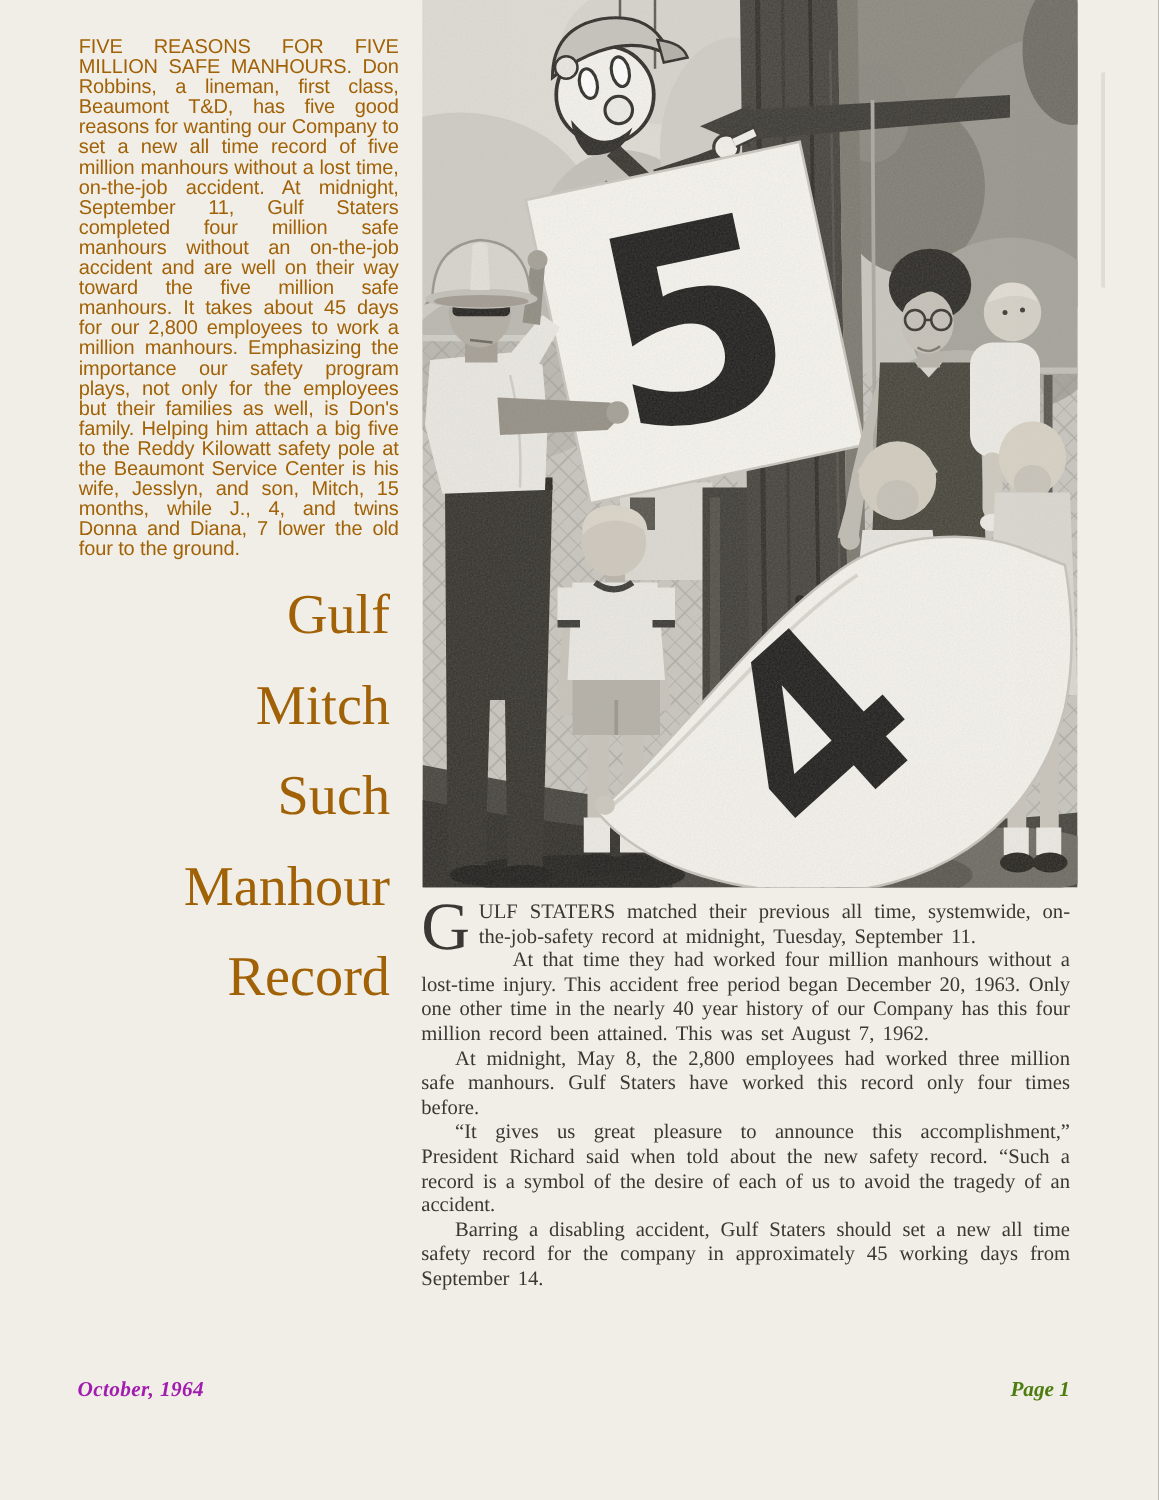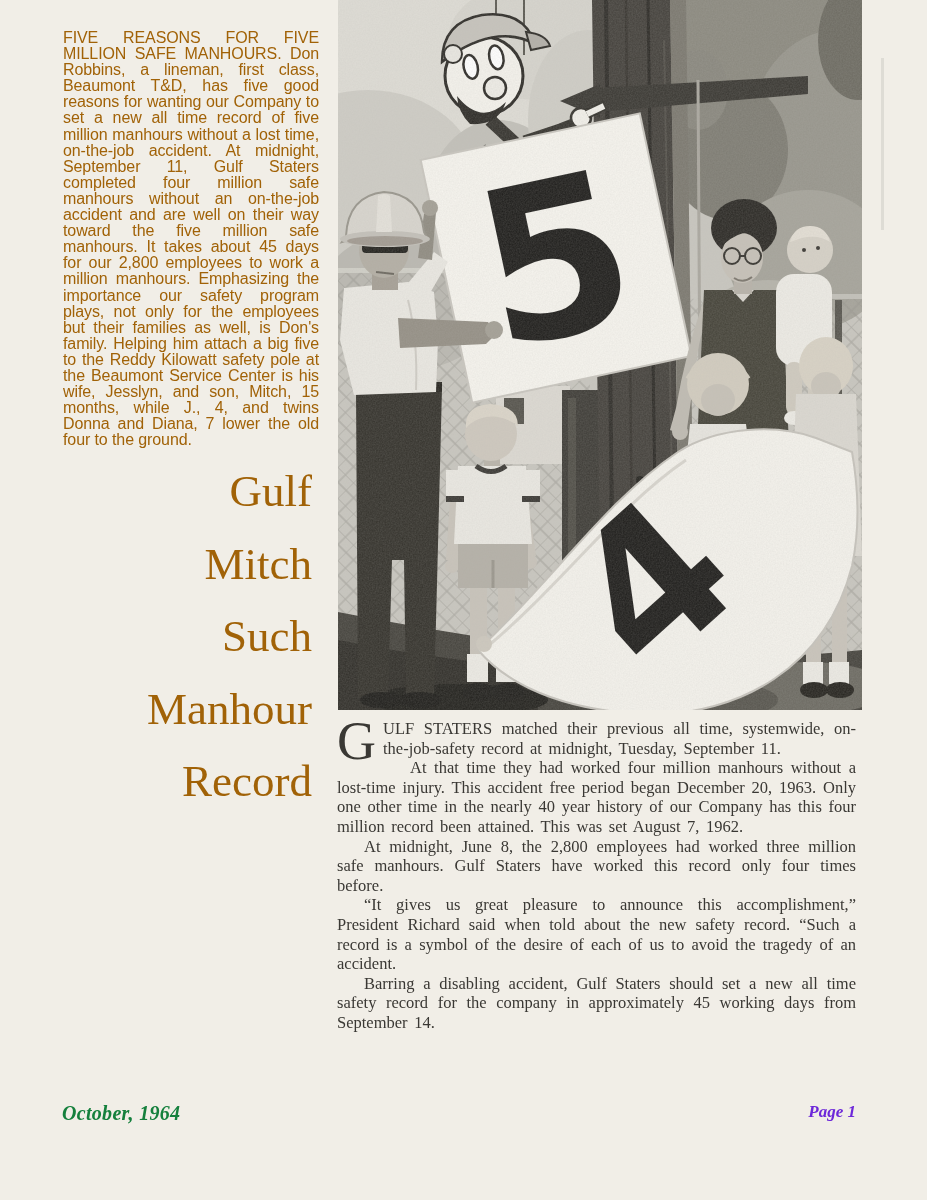--- a/index.html
+++ b/index.html
@@ -20,23 +20,23 @@
   .photo svg{display:block;}
   
   .article{position:absolute;left:337px;top:719px;width:519px;
            font-size:16.5px;line-height:19.6px;text-align:justify;
            color:#3a3834;word-spacing:2.5px;}
   .article p{margin:0;text-indent:27px;}
   .article p.lead{text-indent:0;}
   .dropcap{float:left;font-size:54px;line-height:41px;padding:2px 7px 0 0;color:#3a3834;}
   
   .issue{position:absolute;left:62px;top:1102px;font-weight:bold;font-style:italic;
-         font-size:20px;color:#15803d;letter-spacing:0.3px;}
+         font-size:17px;color:#a21caf;letter-spacing:0.3px;}
   .pageno{position:absolute;left:760px;top:1102px;width:96px;text-align:right;
-          font-weight:bold;font-style:italic;font-size:17px;color:#6d28d9;}
+          font-weight:bold;font-style:italic;font-size:17px;color:#4d7c0f;}
   .artifact{position:absolute;left:881px;top:58px;width:3px;height:172px;background:#dedcd5;}
 </style>
 </head>
 <body>
 
 <div class="page">
 
   <section class="caption">FIVE REASONS FOR FIVE MILLION SAFE MANHOURS. Don Robbins, a lineman, first class, Beaumont T&amp;D, has five good reasons for wanting our Company to set a new all time record of five million manhours without a lost time, on-the-job accident. At midnight, September 11, Gulf Staters completed four million safe manhours without an on-the-job accident and are well on their way toward the five million safe manhours. It takes about 45 days for our 2,800 employees to work a million manhours. Emphasizing the importance our safety program plays, not only for the employees but their families as well, is Don's family. Helping him attach a big five to the Reddy Kilowatt safety pole at the Beaumont Service Center is his wife, Jesslyn, and son, Mitch, 15 months, while J., 4, and twins Donna and Diana, 7 lower the old four to the ground.</section>
 
   <div class="artifact"></div>
@@ -258,21 +258,21 @@
         <circle cx="146" cy="644" r="8" fill="#cdc8be"></circle>
       </g>
 
       <rect width="524" height="710" filter="url(#grain)" opacity="0.55"></rect>
     </svg>
   </figure>
 
   <article class="article">
     <p class="lead"><span class="dropcap">G</span><span>ULF STATERS matched their previous all time, systemwide, on-the-job-safety record at midnight, Tuesday, September 11.</span></p>
     <p>At that time they had worked four million manhours without a lost-time injury. This accident free period began December 20, 1963. Only one other time in the nearly 40 year history of our Company has this four million record been attained. This was set August 7, 1962.</p>
-    <p>At midnight, June 8, the 2,800 employees had worked three million safe manhours. Gulf Staters have worked this record only four times before.</p>
+    <p>At midnight, May 8, the 2,800 employees had worked three million safe manhours. Gulf Staters have worked this record only four times before.</p>
     <p>“It gives us great pleasure to announce this accomplishment,” President Richard said when told about the new safety record. “Such a record is a symbol of the desire of each of us to avoid the tragedy of an accident.</p>
     <p>Barring a disabling accident, Gulf Staters should set a new all time safety record for the company in approximately 45 working days from September 14.</p>
   </article>
 
   <div class="issue">October, 1964</div>
   <div class="pageno">Page 1</div>
 
 </div>
 
 </body></html>

